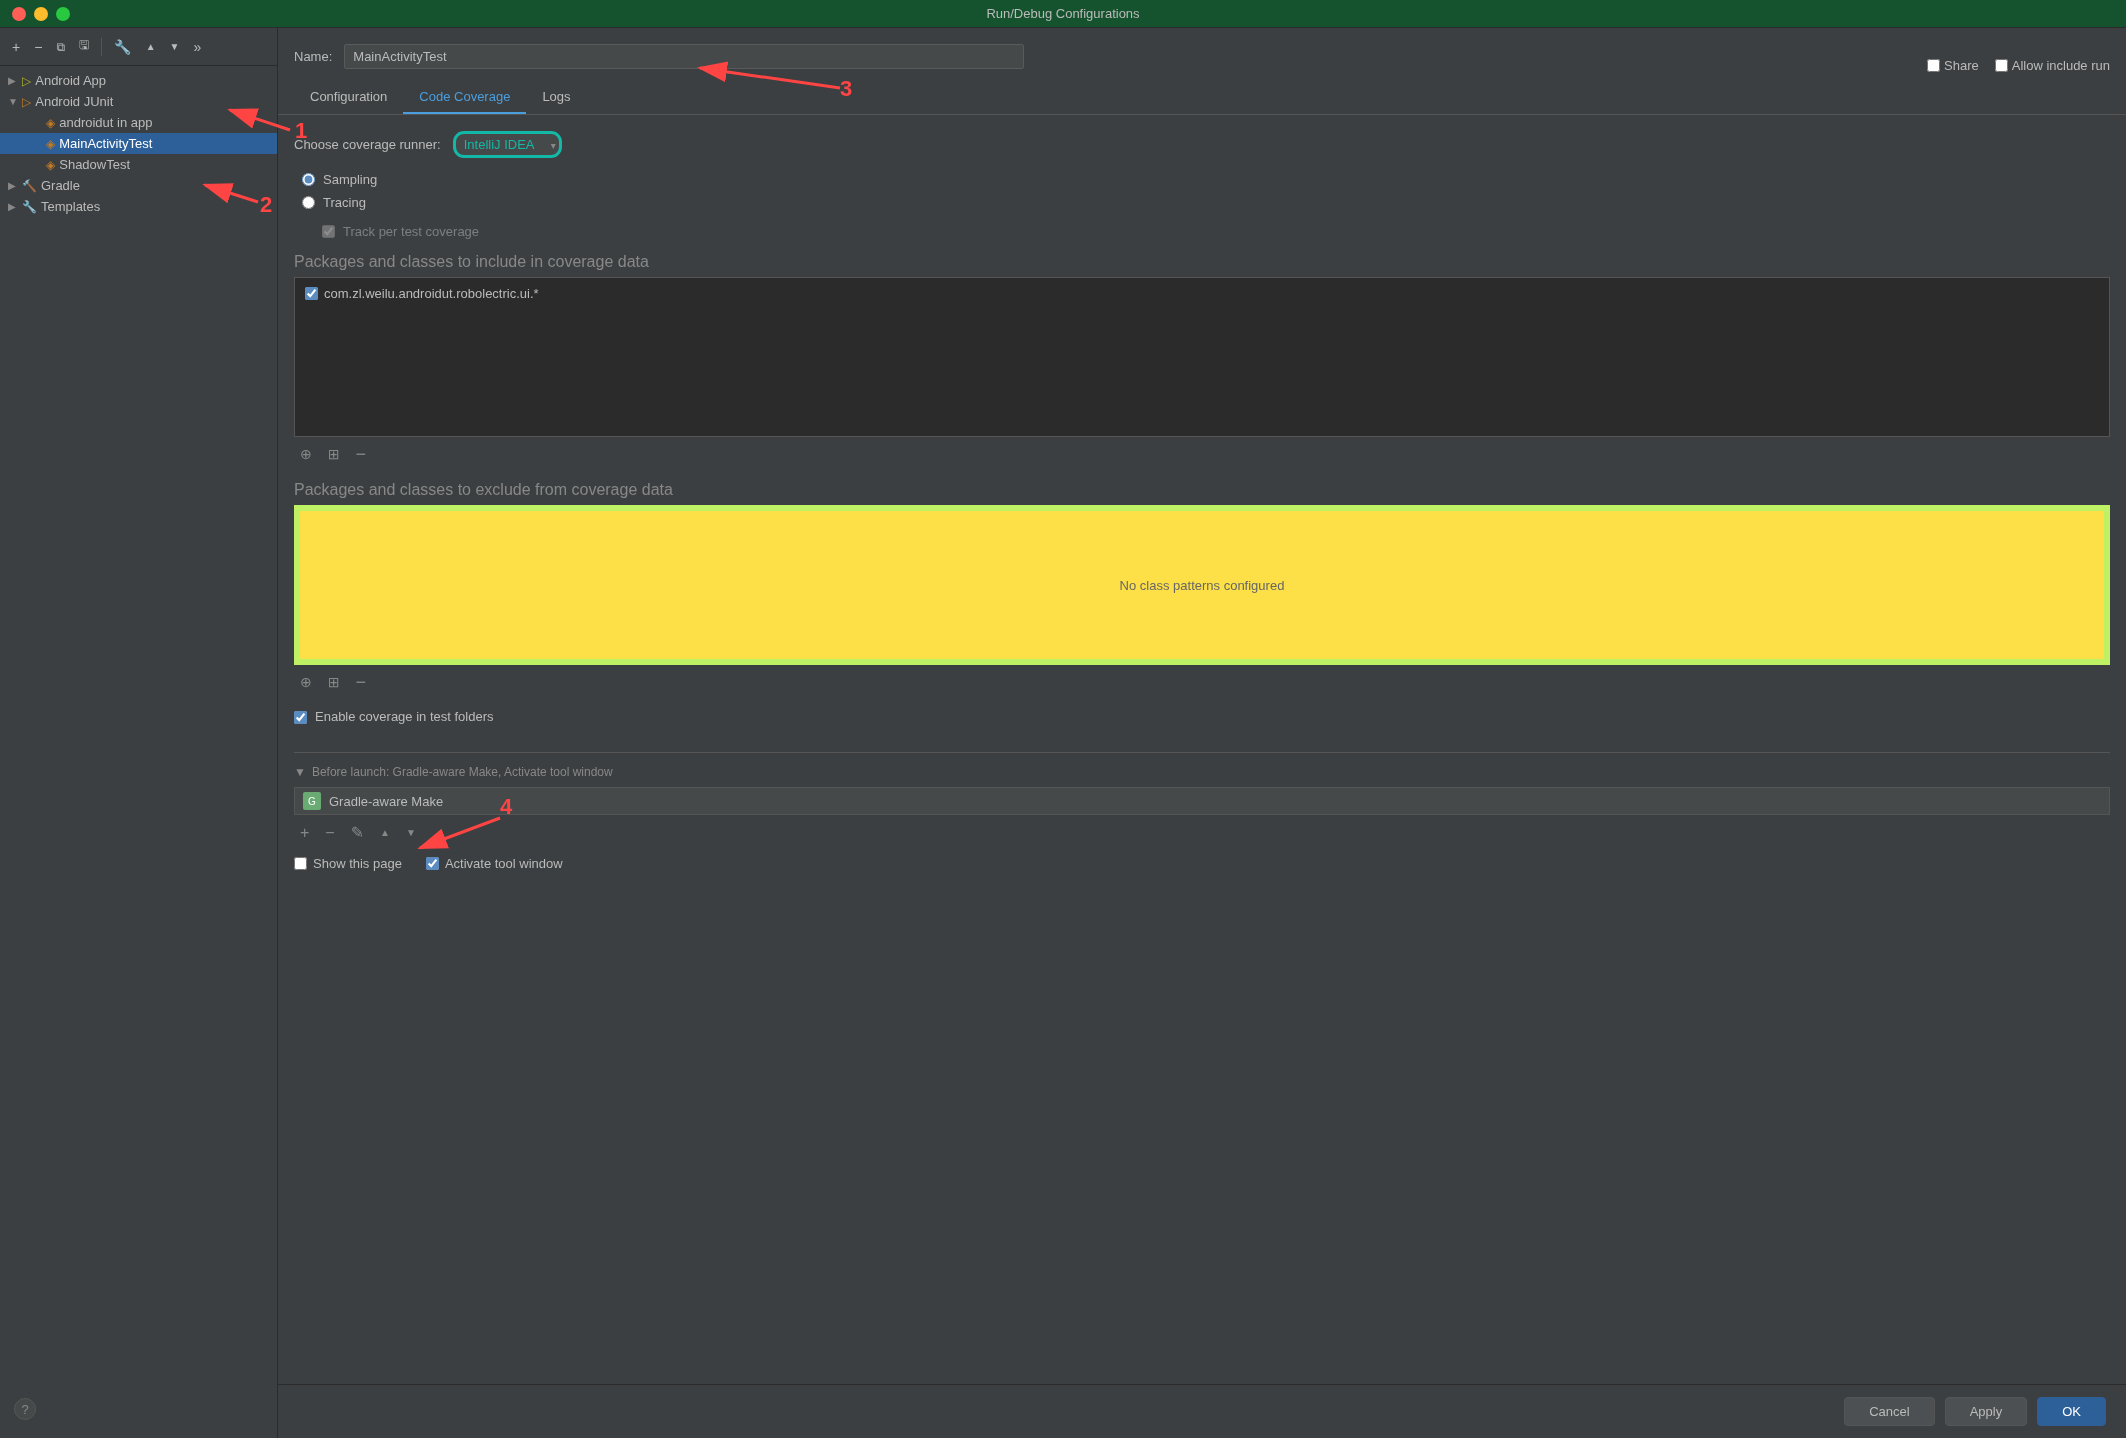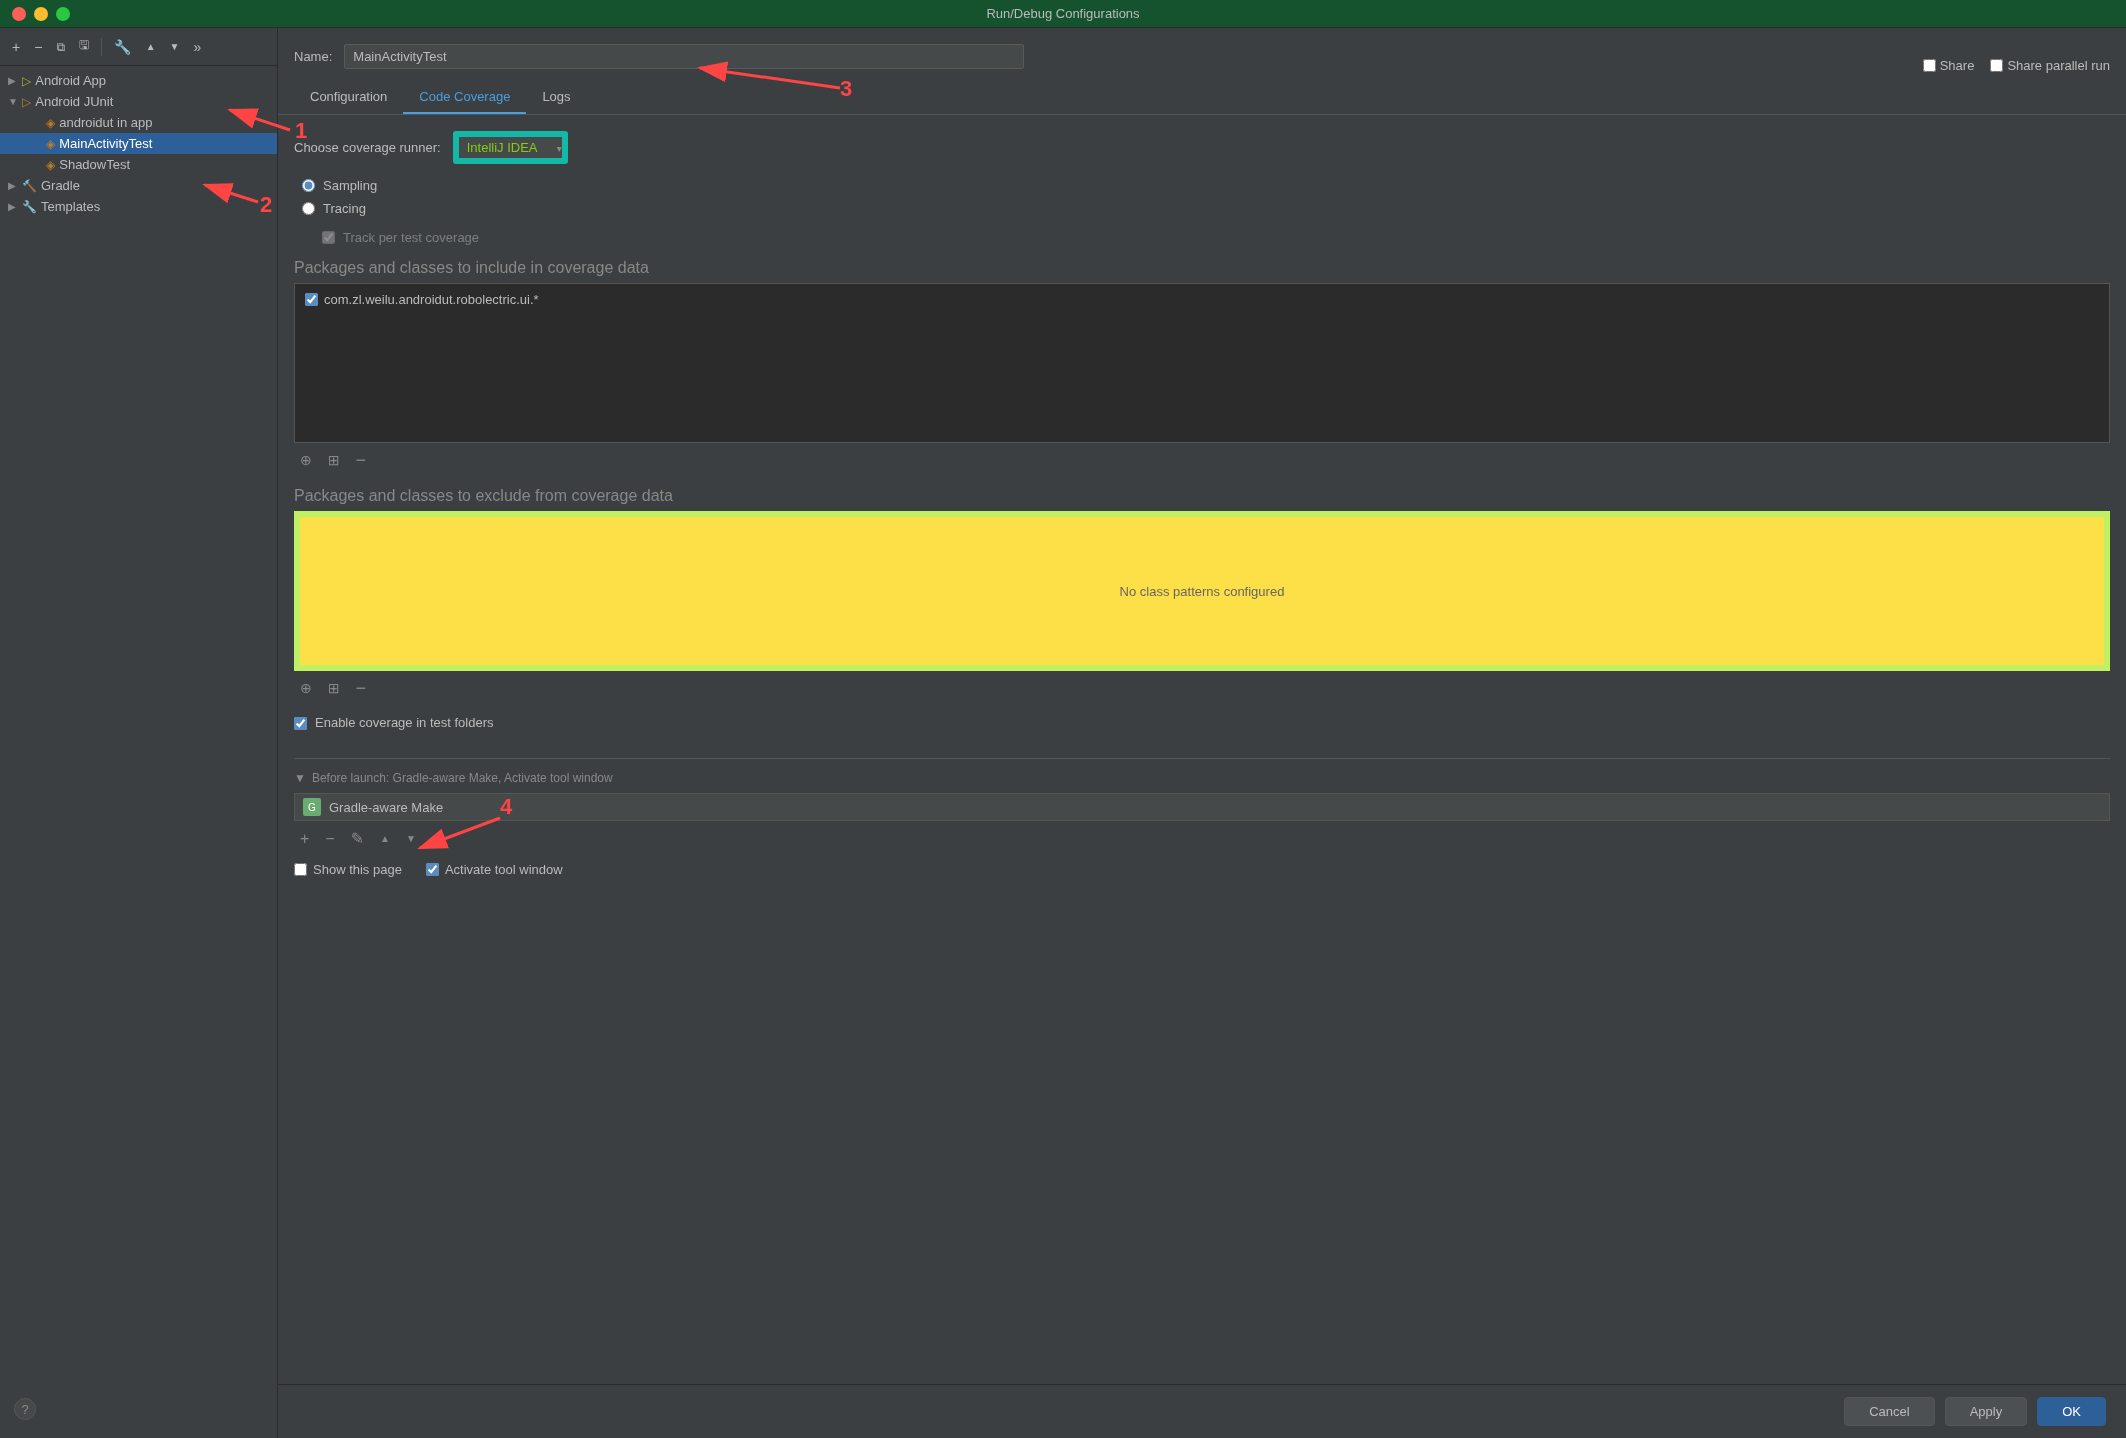--- a/index.html
+++ b/index.html
@@ -193,25 +193,25 @@
     
     .runner-row {
       display: flex;
       align-items: center;
       gap: 12px;
       margin-bottom: 14px;
     }
     .runner-label { color: #bbbbbb; }
     .runner-select {
       background: #45494a;
-      border: 6px solid #14b8a6;
-      color: #84cc16;
+      border: 3px solid #14b8a6;
+      color: #14b8a6;
       padding: 3px 24px 3px 8px;
       font-size: 13px;
-      border-radius: 3px;
+      border-radius: 11px;
       outline: none;
       appearance: none;
       -webkit-appearance: none;
       cursor: pointer;
       position: relative;
     }
     .select-wrapper {
       position: relative;
       display: inline-block;
     }
@@ -520,21 +520,21 @@
     <div class="name-row">
       <label class="name-label">Name:</label>
       <input class="name-input" type="text" value="MainActivityTest" style="">
       <div class="share-area">
         <div class="share-item">
           <input type="checkbox" id="share-cb" style="">
           <label for="share-cb">Share</label>
         </div>
         <div class="share-item">
           <input type="checkbox" id="parallel-cb" style="">
-          <label for="parallel-cb">Share parallel run</label>
+          <label for="parallel-cb">Allow include run</label>
         </div>
       </div>
     </div>
 
     <div class="tabs">
       <div class="tab">
         <span>Configuration</span>
       </div>
       <div class="tab active">
         <span>Code Coverage</span>

